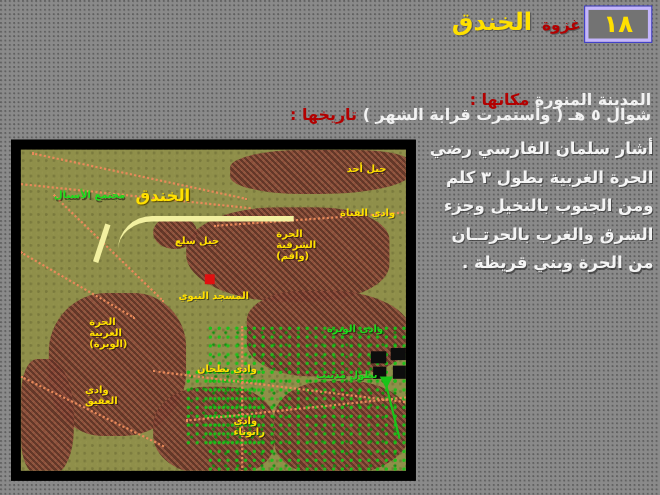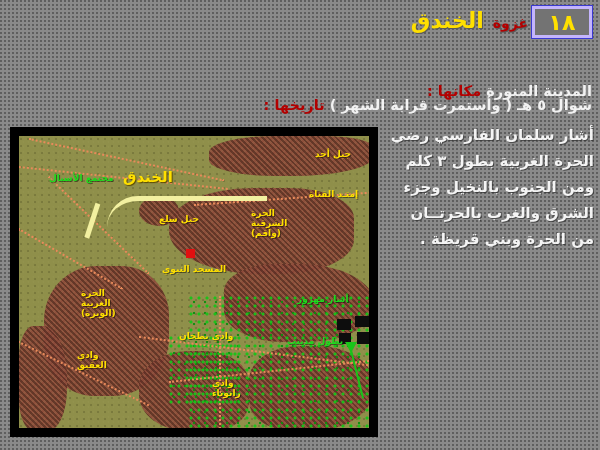--- a/index.html
+++ b/index.html
@@ -230,21 +230,21 @@
       <div class="fort f4"></div>
       <div class="qurayza-arrow"></div>
       <div class="qurayza-stem"></div>
 
       <div class="mlabel lbl-trench" style="left:104px;top:36px;">الخندق</div>
 
       <div class="mlabel lbl-green" style="left:30px;top:25px;margin-top:12px;">مجتمع الأسيال</div>
 
       <div class="mlabel lbl-yellow" style="left:296px;top:13px;">جبل أحد</div>
 
-      <div class="mlabel lbl-yellow" style="left:290px;top:53px;">إمتـد القناة</div>
+      <div class="mlabel lbl-yellow" style="left:290px;top:53px;">وادي القناة</div>
 
       <div class="mlabel lbl-yellow" style="left:232px;top:72px;white-space:pre-line;">الحرة
 الشرقية
 (واقم)</div>
 
       <div class="mlabel lbl-yellow" style="left:140px;top:78px;">جبل سلع</div>
 
       <div class="mlabel lbl-yellow" style="left:143px;top:128px;">المسجد النبوي</div>
 
       <div class="mlabel lbl-yellow" style="left:62px;top:152px;white-space:pre-line;">الحرة
@@ -252,21 +252,21 @@
 (الوبرة)</div>
 
       <div class="mlabel lbl-yellow" style="left:58px;top:214px;white-space:pre-line;">وادي
 العقيق</div>
 
       <div class="mlabel lbl-yellow" style="left:160px;top:195px;">وادي بطحان</div>
 
       <div class="mlabel lbl-yellow" style="left:193px;top:242px;white-space:pre-line;">وادي
 رانوناء</div>
 
-      <div class="mlabel lbl-green" style="left:278px;top:158px;">أشار مهزوز</div>
+      <div class="mlabel lbl-green" style="left:278px;top:158px;">وادي الوبرة</div>
 
       <div class="mlabel lbl-green" style="left:268px;top:200px;">بطول مذينب</div>
 
       <div class="mlabel lbl-green" style="left:310px;top:260px;white-space:pre-line;margin-top:44px;">بنو
 قريظة</div>
 
     </div>
   </div>
 
 </div>

